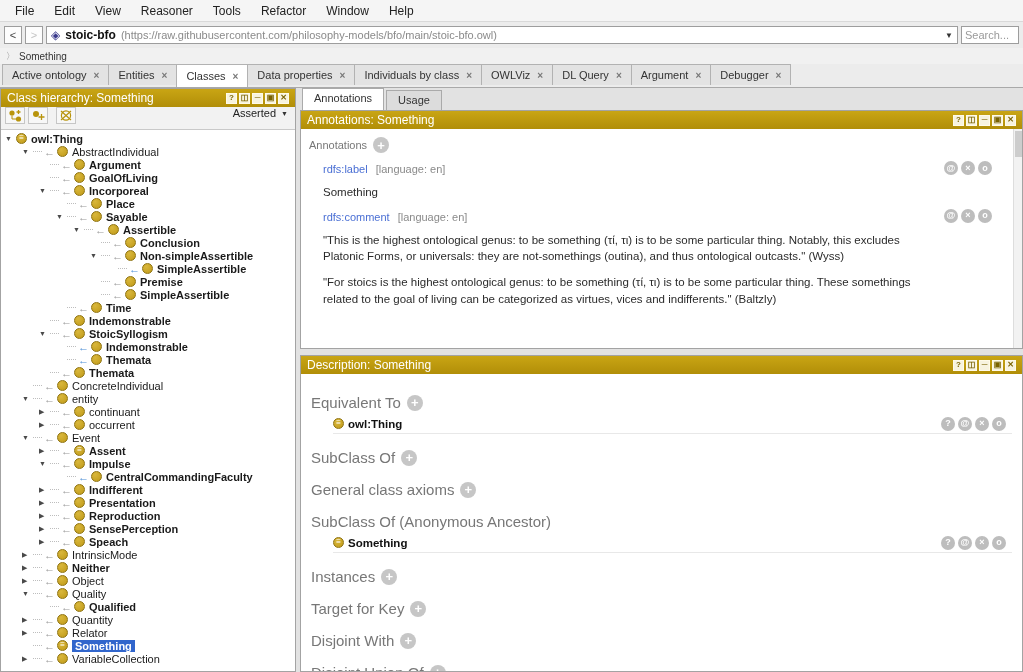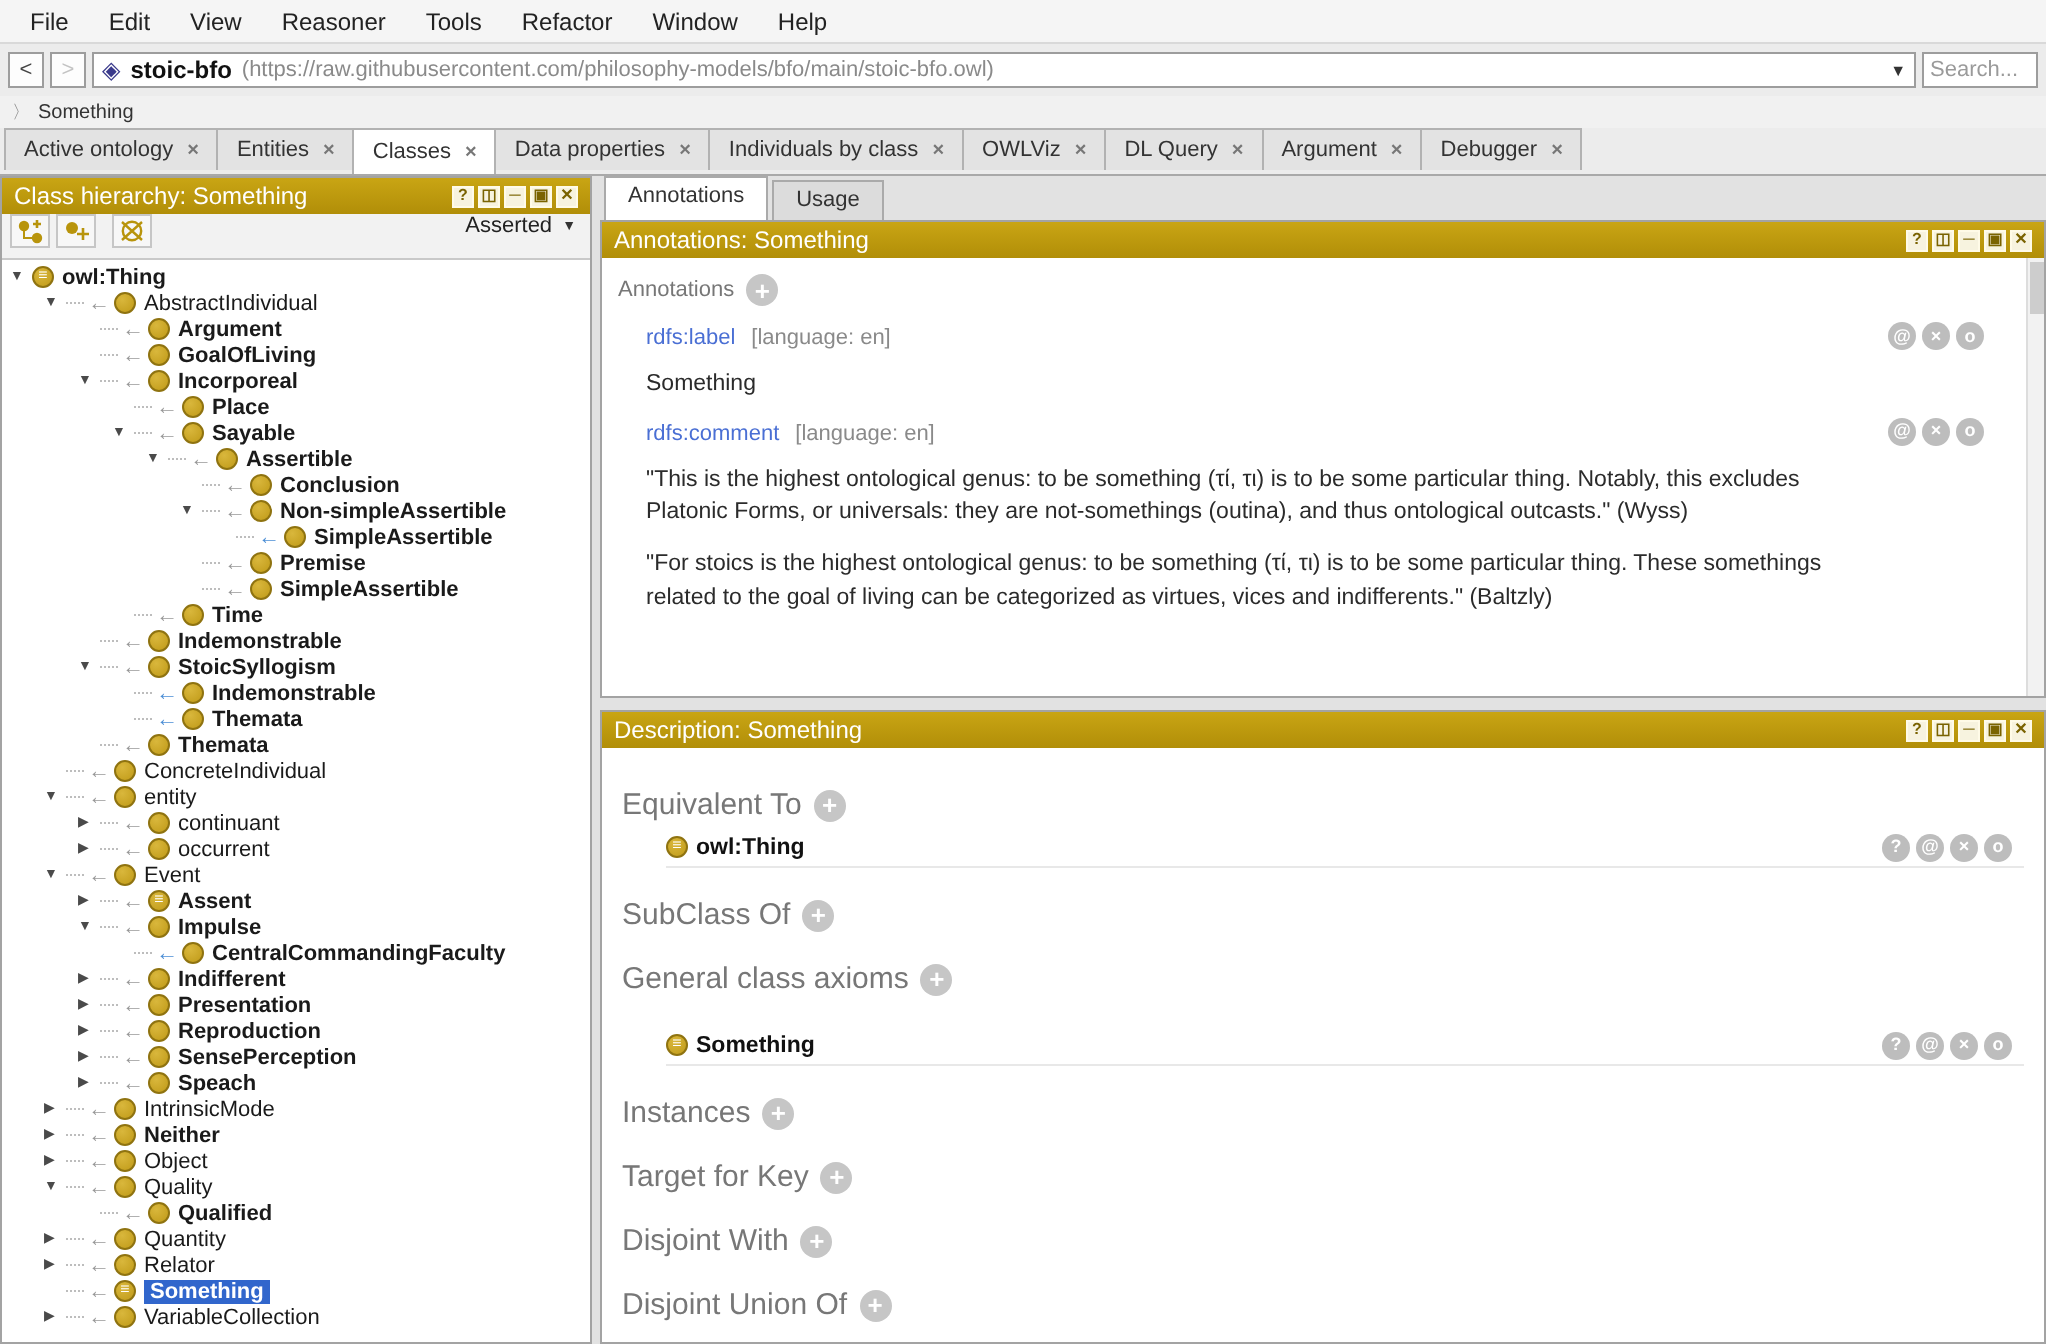--- a/index.html
+++ b/index.html
@@ -613,20 +613,23 @@
     <div class="ditems"></div>
   </div>
               <div class="dsec">
     <div class="dsec-head">
       <span class="dlabel">General class axioms</span>
     <span class="addbtn">+</span>
                 </div>
     <div class="ditems"></div>
   </div>
               <div class="dsec">
+    <div class="dsec-head">
+      <span class="dlabel">SubClass Of (Anonymous Ancestor)</span>
+    </div>
     <div class="ditems">
                   <div class="ditem">
     <span class="cicon equiv"></span>
     <span class="dtext">Something</span>
     <span class="dbtns">
                       <span class="abtn">?</span>
                       <span class="abtn">@</span>
                       <span class="abtn">×</span>
                       <span class="abtn">o</span>
                     </span>

